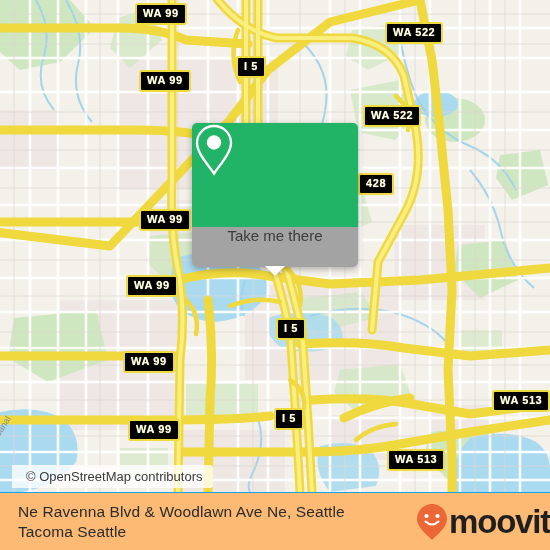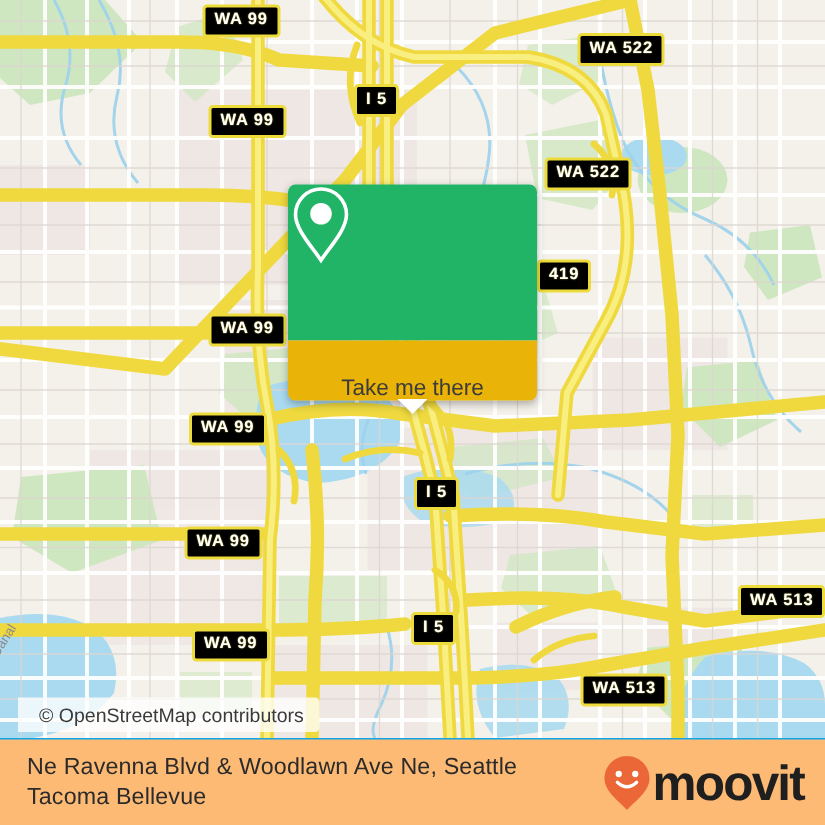--- a/index.html
+++ b/index.html
@@ -42,24 +42,24 @@
     overflow:visible;
     z-index:40;
   }
   .card-top{
     background:#21b467;
     height:104px;
     border-radius:5px 5px 0 0;
     display:flex;align-items:center;justify-content:center;
   }
   .card-bottom{
-    background:#eab308;
+    background:#a3a3a3;
     height:40px;
     border-radius:0 0 5px 5px;
-    display:flex;align-items:flex-end;justify-content:center;
+    display:flex;align-items:flex-start;justify-content:center;
     color:#3b3b3b;
     font-size:15px;
   }
   .card-tail{
     position:absolute;left:50%;bottom:-9px;margin-left:-10px;
     width:0;height:0;
     border-left:10px solid transparent;
     border-right:10px solid transparent;
     border-top:10px solid #ffffff;
     filter:drop-shadow(0 2px 2px rgba(0,0,0,.18));
@@ -86,21 +86,20 @@
   .footer-title{
     flex:1;
     padding-left:18px;
     font-size:15.5px;
     line-height:20px;
     color:#2b2b2b;
     letter-spacing:.1px;
   }
   .brand{
     display:flex;align-items:center;
-    padding-right:14px;
   }
   .brand-word{
     font-size:33px;font-weight:bold;color:#1f1f1f;
     letter-spacing:-1.2px;line-height:1;
     margin-left:1px;
   }
   .canal-label{
     position:absolute;left:-4px;top:432px;
     font-size:9px;color:#8a8a8a;
     transform:rotate(-58deg);
@@ -284,21 +283,21 @@
 
     <div class="canal-label">Canal</div>
 
     <div id="shield-layer">
         <div class="shield" style="left: 135px; top: 3px;"><span>WA 99</span></div>
         <div class="shield" style="left: 236px; top: 56px;"><span>I 5</span></div>
         <div class="shield" style="left: 385px; top: 22px;"><span>WA 522</span></div>
         <div class="shield" style="left: 139px; top: 70px;"><span>WA 99</span></div>
         <div class="shield" style="left: 363px; top: 105px;"><span>WA 522</span></div>
         <div class="shield" style="left: 139px; top: 209px;"><span>WA 99</span></div>
-        <div class="shield" style="left: 358px; top: 173px;"><span>419</span></div>
+        <div class="shield" style="left: 358px; top: 173px;"><span>428</span></div>
         <div class="shield" style="left: 126px; top: 275px;"><span>WA 99</span></div>
         <div class="shield" style="left: 276px; top: 318px;"><span>I 5</span></div>
         <div class="shield" style="left: 123px; top: 351px;"><span>WA 99</span></div>
         <div class="shield" style="left: 492px; top: 390px;"><span>WA 513</span></div>
         <div class="shield" style="left: 274px; top: 408px;"><span>I 5</span></div>
         <div class="shield" style="left: 128px; top: 419px;"><span>WA 99</span></div>
         <div class="shield" style="left: 387px; top: 449px;"><span>WA 513</span></div>
       </div>
 
     <div class="card">
@@ -315,21 +314,21 @@
     </div>
 
     <div class="attrib">
       <span>© OpenStreetMap contributors</span>
     </div>
   </div>
 
   <div class="footer">
     <div class="footer-title">
       <div>Ne Ravenna Blvd &amp; Woodlawn Ave Ne, Seattle</div>
-      <div>Tacoma Bellevue</div>
+      <div>Tacoma Seattle</div>
     </div>
     <div class="brand">
       <svg width="32" height="38" viewBox="0 0 32 38">
         <path d="M16 1 C7.7 1 1 7.7 1 16 C1 24.5 10.5 31 16 37 C21.5 31 31 24.5 31 16 C31 7.7 24.3 1 16 1 Z" fill="#ec6737"></path>
         <circle cx="10.5" cy="13" r="2.1" fill="#ffffff"></circle>
         <circle cx="21.5" cy="13" r="2.1" fill="#ffffff"></circle>
         <path d="M9.5 18.5 Q16 24.5 22.5 18.5" fill="none" stroke="#ffffff" stroke-width="2.1" stroke-linecap="round"></path>
       </svg>
       <span class="brand-word">moovit</span>
     </div>

